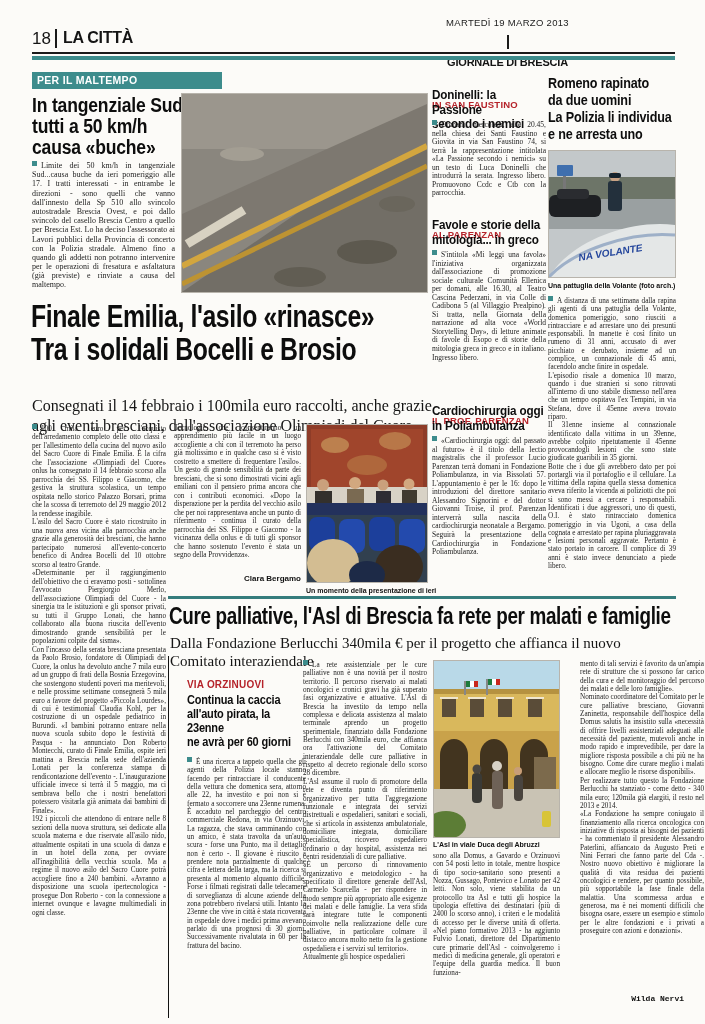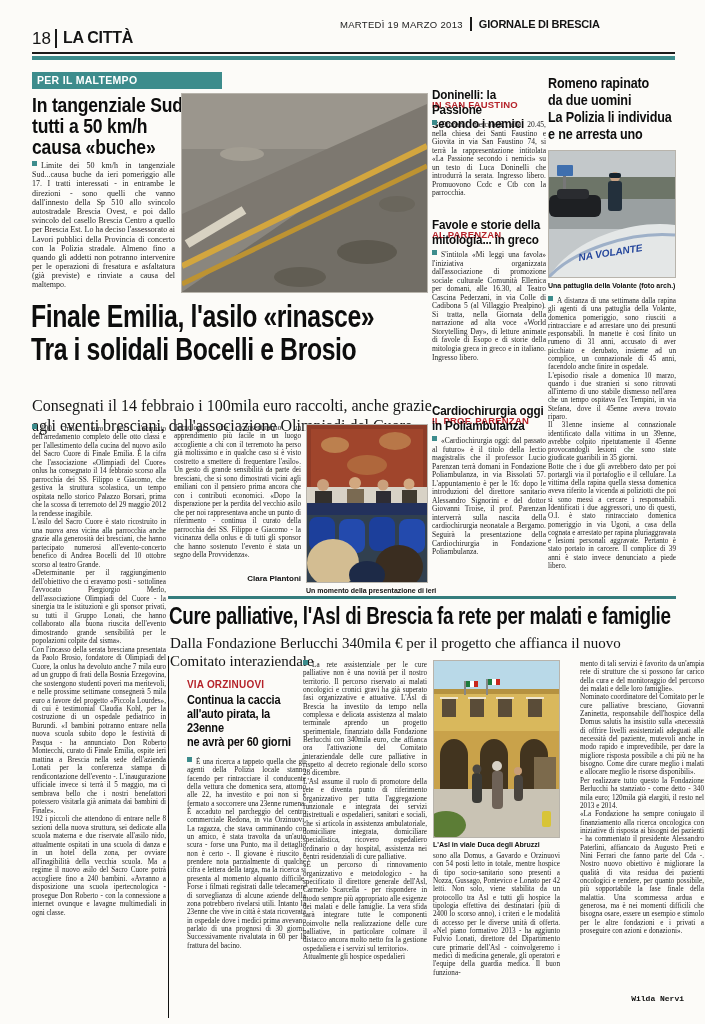--- a/index.html
+++ b/index.html
@@ -40,21 +40,21 @@
 </style>
 </head>
 <body>
 
 <div id="page">
 
   <div class="abs sans" style="left:32px; top:29px; font-size:17px;">18</div>
   <div class="abs vbar" style="left:55px; top:29px; width:2px; height:19px;"></div>
   <div class="abs sans" style="left:63px; top:29px; font-size:16px; font-weight:900; letter-spacing:-.3px;">LA CITTÀ</div>
 
-  <div class="abs" style="left:340px; top:17px; width:335px; display:flex; justify-content:flex-start; align-items:center; gap:7px;">
+  <div class="abs" style="left:340px; top:17px; width:335px; display:flex; justify-content:flex-start; align-items:center; gap:7px;flex-direction:column;">
     <span class="sans" style="font-size:9.5px; color:#222; letter-spacing:.3px;">MARTEDÌ 19 MARZO 2013</span>
     <span class="vbar" style="width:2px; height:14px; display:inline-block;"></span>
     <span class="sans" style="font-size:11px; font-weight:900; letter-spacing:-.2px;">GIORNALE DI BRESCIA</span>
   </div>
   <div class="abs rule-black" style="left:32px; top:52px; width:643px; height:2px;"></div>
   <div class="abs rule-teal" style="left:32px; top:56px; width:643px; height:4px;"></div>
 
   <div class="abs kicker-teal" style="left:32px; top:72px; width:190px;">PER IL MALTEMPO</div>
   <div class="abs hl sx90" style="left:32px; top:95px; width:220px; font-size:19.5px; line-height:21px;">In tangenziale Sud
 tutti a 50 km/h
@@ -82,21 +82,21 @@
   <div class="abs subhead" style="left:32px; top:373px; width:410px; font-size:16px; line-height:20px;margin-top:23px;">Consegnati il 14 febbraio i 100mila euro raccolti, anche grazie
 agli eventi bresciani, dall'associazione Olimpiadi del Cuore</div>
 
   <div class="abs body-col" style="left:32px; top:424px; width:134px; height:580px; font-size:7.2px; line-height:1.18;"><span class="sq"></span><span>100 mila euro per l'acquisto dell'arredamento completo delle otto classi e per l'allestimento della cucina del nuovo asilo del Sacro Cuore di Finale Emilia. È la cifra che l'associazione «Olimpiadi del Cuore» onlus ha consegnato il 14 febbraio scorso alla parrocchia dei SS. Filippo e Giacomo, che gestiva la struttura scolastica, un tempo ospitata nello storico Palazzo Borsari, prima che la scossa di terremoto del 29 maggio 2012 la rendesse inagibile.
 L'asilo del Sacro Cuore è stato ricostruito in una nuova area vicina alla parrocchia anche grazie alla generosità dei bresciani, che hanno partecipato numerosi all'evento-concerto benefico di Andrea Bocelli del 10 ottobre scorso al teatro Grande.
 «Determinante per il raggiungimento dell'obiettivo che ci eravamo posti - sottolinea l'avvocato Piergiorgio Merlo, dell'associazione Olimpiadi del Cuore - la sinergia tra le istituzioni e gli sponsor privati, su tutti il Gruppo Lonati, che hanno collaborato alla buona riuscita dell'evento dimostrando grande sensibilità per le popolazioni colpite dal sisma».
 Con l'incasso della serata bresciana presentata da Paolo Brosio, fondatore di Olimpiadi del Cuore, la onlus ha devoluto anche 7 mila euro ad un gruppo di frati della Bosnia Erzegovina, che sostengono studenti poveri ma meritevoli, e nelle prossime settimane consegnerà 5 mila euro a favore del progetto «Piccola Lourdes», di cui è testimonial Claudia Kohl, per la costruzione di un ospedale pediatrico in Burundi. «I bambini potranno entrare nella nuova scuola subito dopo le festività di Pasqua - ha annunciato Don Roberto Montecchi, curato di Finale Emilia, ospite ieri mattina a Brescia nella sede dell'azienda Lonati per la conferenza stampa di rendicontazione dell'evento -. L'inaugurazione ufficiale invece si terrà il 5 maggio, ma ci sembrava bello che i nostri benefattori potessero visitarla già animata dai bambini di Finale».
 192 i piccoli che attendono di entrare nelle 8 sezioni della nuova struttura, sei dedicate alla scuola materna e due riservate all'asilo nido, attualmente ospitati in una scuola di danza e in un hotel della zona, per ovviare all'inagibilità della vecchia scuola. Ma a regime il nuovo asilo del Sacro Cuore potrà accogliere fino a 240 bambini. «Avranno a disposizione una scuola ipertecnologica - prosegue Don Roberto - con la connessione a internet ovunque e lavagne multimediali in ogni classe.</span></div>
 
   <div class="abs body-col" style="left:174px; top:424px; width:127px; height:152px; font-size:7.2px; line-height:1.18;"><span>Tecnologie che consentiranno un apprendimento più facile in un luogo accogliente a chi con il terremoto ha perso già moltissimo e in qualche caso si è visto costretto a smettere di frequentare l'asilo». Un gesto di grande sensibilità da parte dei bresciani, che si sono dimostrati vicini agli emiliani con il pensiero prima ancora che con i contributi economici. «Dopo la disperazione per la perdita del vecchio asilo che per noi rappresentava anche un punto di riferimento - continua il curato della parrocchia dei SS. Filippo e Giacomo - la vicinanza della onlus e di tutti gli sponsor che hanno sostenuto l'evento è stata un segno della Provvidenza».</span></div>
-  <div class="abs byline" style="left:174px; top:574px; width:127px;">Clara Plantoni</div>
+  <div class="abs byline" style="left:174px; top:574px; width:127px;">Clara Bergamo</div>
 
   <div class="abs photo" style="left:306px; top:424px; width:122px; height:159px;">
     <svg width="120" height="157" viewBox="0 0 120 157">
       <rect width="120" height="157" fill="#8e3c28"></rect>
       <rect x="4" y="4" width="112" height="58" fill="#a0452c"></rect>
       <ellipse cx="28" cy="20" rx="14" ry="8" fill="#c89a5c" opacity=".7"></ellipse>
       <ellipse cx="88" cy="16" rx="16" ry="9" fill="#c89a5c" opacity=".6"></ellipse>
       <ellipse cx="60" cy="40" rx="20" ry="10" fill="#b97f48" opacity=".6"></ellipse>
       <rect y="62" width="120" height="16" fill="#d8d2c6"></rect>
       <circle cx="16" cy="60" r="6" fill="#caa07c"></circle>

